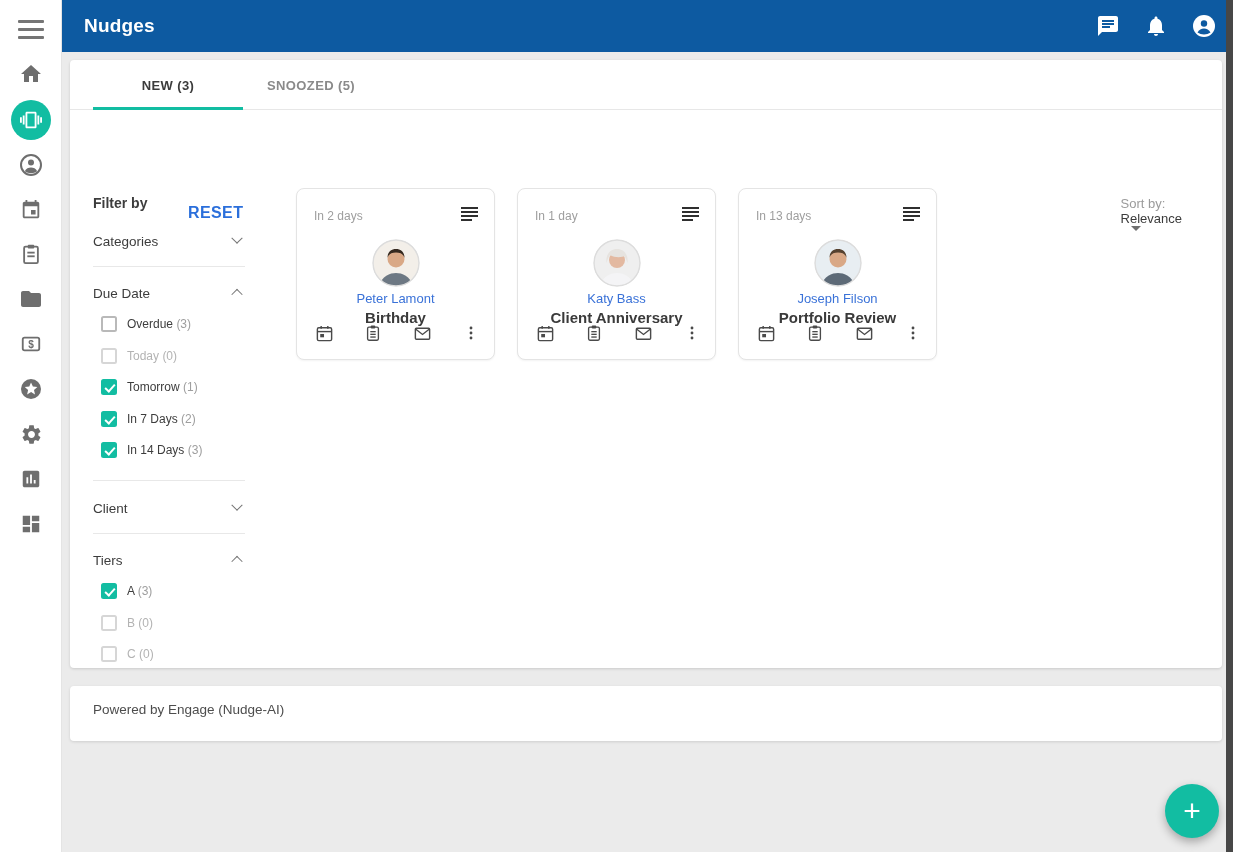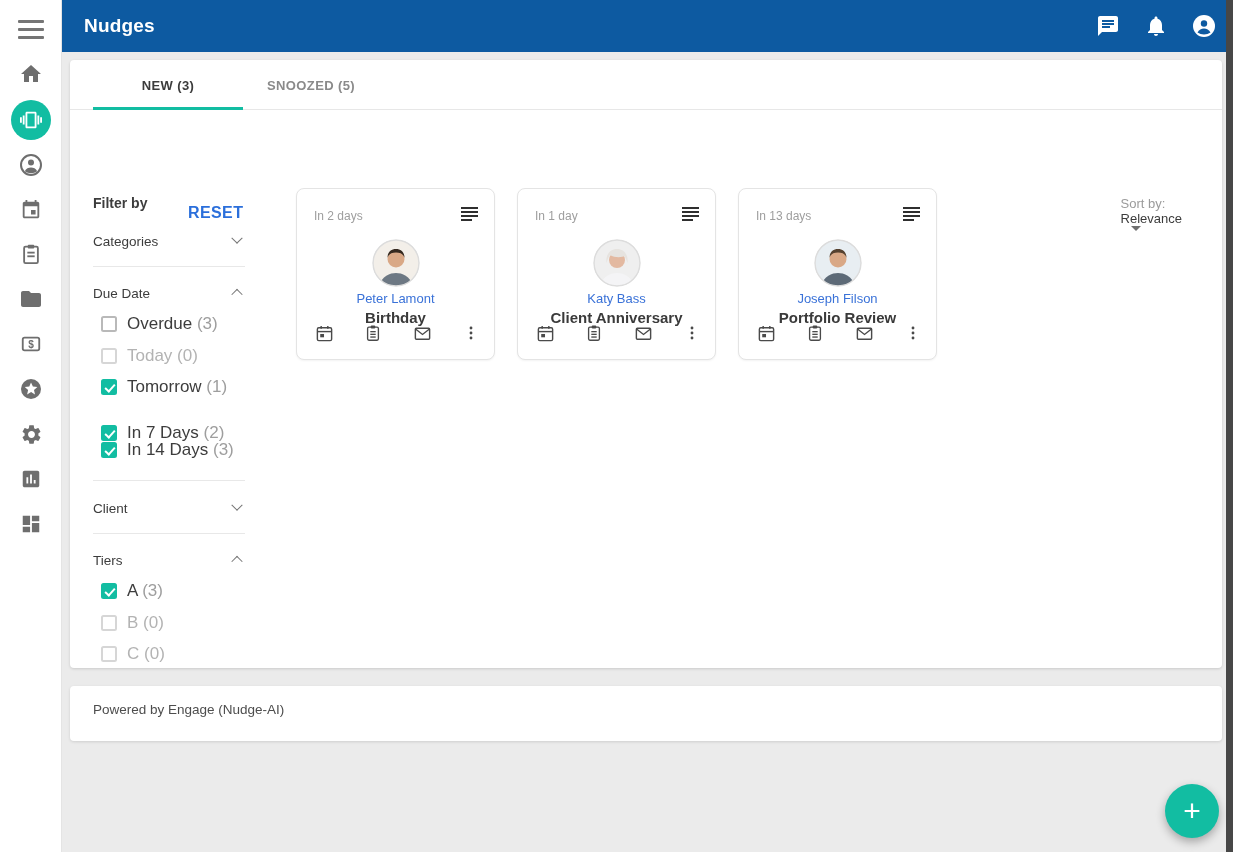--- a/index.html
+++ b/index.html
@@ -38,21 +38,21 @@
   .chev { width:8px; height:8px; border-right:1.7px solid #757575; border-bottom:1.7px solid #757575; margin-right:4px; }
   .chev.down { transform:rotate(45deg) translate(-2px,-2px); }
   .chev.up { transform:rotate(-135deg) translate(-1px,-1px); }
   .divider { position:absolute; left:23px; width:152px; height:1px; background:#e8e8e8; }
 
   .chk-row { position:absolute; left:31px; height:18px; display:flex; align-items:center; cursor:pointer; }
   .chk { position:relative; width:16px; height:16px; border:2px solid #b9b9b9; border-radius:2.5px; background:#fff; flex:none; }
   .chk.checked { background:#12bda2; border-color:#12bda2; }
   .chk.checked::after { content:""; position:absolute; left:4px; top:0.5px; width:4px; height:8px; border-right:2px solid #fff; border-bottom:2px solid #fff; transform:rotate(42deg); }
   .chk-row.dis .chk { border-color:#d6d6d6; }
-  .chk-text { margin-left:10px; font-size:17px; color:#3d3d3d; white-space:nowrap; }
+  .chk-text { margin-left:10px; font-size:12px; color:#3d3d3d; white-space:nowrap; }
   .chk-count { color:#9e9e9e; }
   .chk-row.dis .chk-text, .chk-row.dis .chk-count { color:#b3b3b3; }
 
   
   .summary { position:absolute; left:230px; top:134px; font-size:14px; font-weight:bold; color:#333; }
   .sortby { position:absolute; right:40px; top:136px; display:flex; align-items:flex-start; font-size:13px; cursor:pointer;flex-direction:column; }
   .sortby .s-label { color:#9b9b9b; margin-right:4px; }
   .sortby .s-value { color:#3c3c3c; }
   .caret-down { width:0; height:0; border-left:5px solid transparent; border-right:5px solid transparent; border-top:5px solid #6f6f6f; margin-left:10px; }
 
@@ -200,21 +200,21 @@
       <span class="chk-text"><span>Overdue</span> <span class="chk-count">(3)</span></span>
     </div>
     <div class="chk-row dis" style="top:287px;">
       <span class="chk"></span>
       <span class="chk-text"><span>Today</span> <span class="chk-count">(0)</span></span>
     </div>
     <div class="chk-row" style="top:318px;">
       <span class="chk checked"></span>
       <span class="chk-text"><span>Tomorrow</span> <span class="chk-count">(1)</span></span>
     </div>
-    <div class="chk-row" style="top:364px;">
+    <div class="chk-row" style="top:350px;">
       <span class="chk checked"></span>
       <span class="chk-text"><span>In 7 Days</span> <span class="chk-count">(2)</span></span>
     </div>
     <div class="chk-row" style="top:381px;">
       <span class="chk checked"></span>
       <span class="chk-text"><span>In 14 Days</span> <span class="chk-count">(3)</span></span>
     </div>
 
     <div class="divider" style="top:420px;"></div>
     <div class="flt-section" style="top:438px;">

